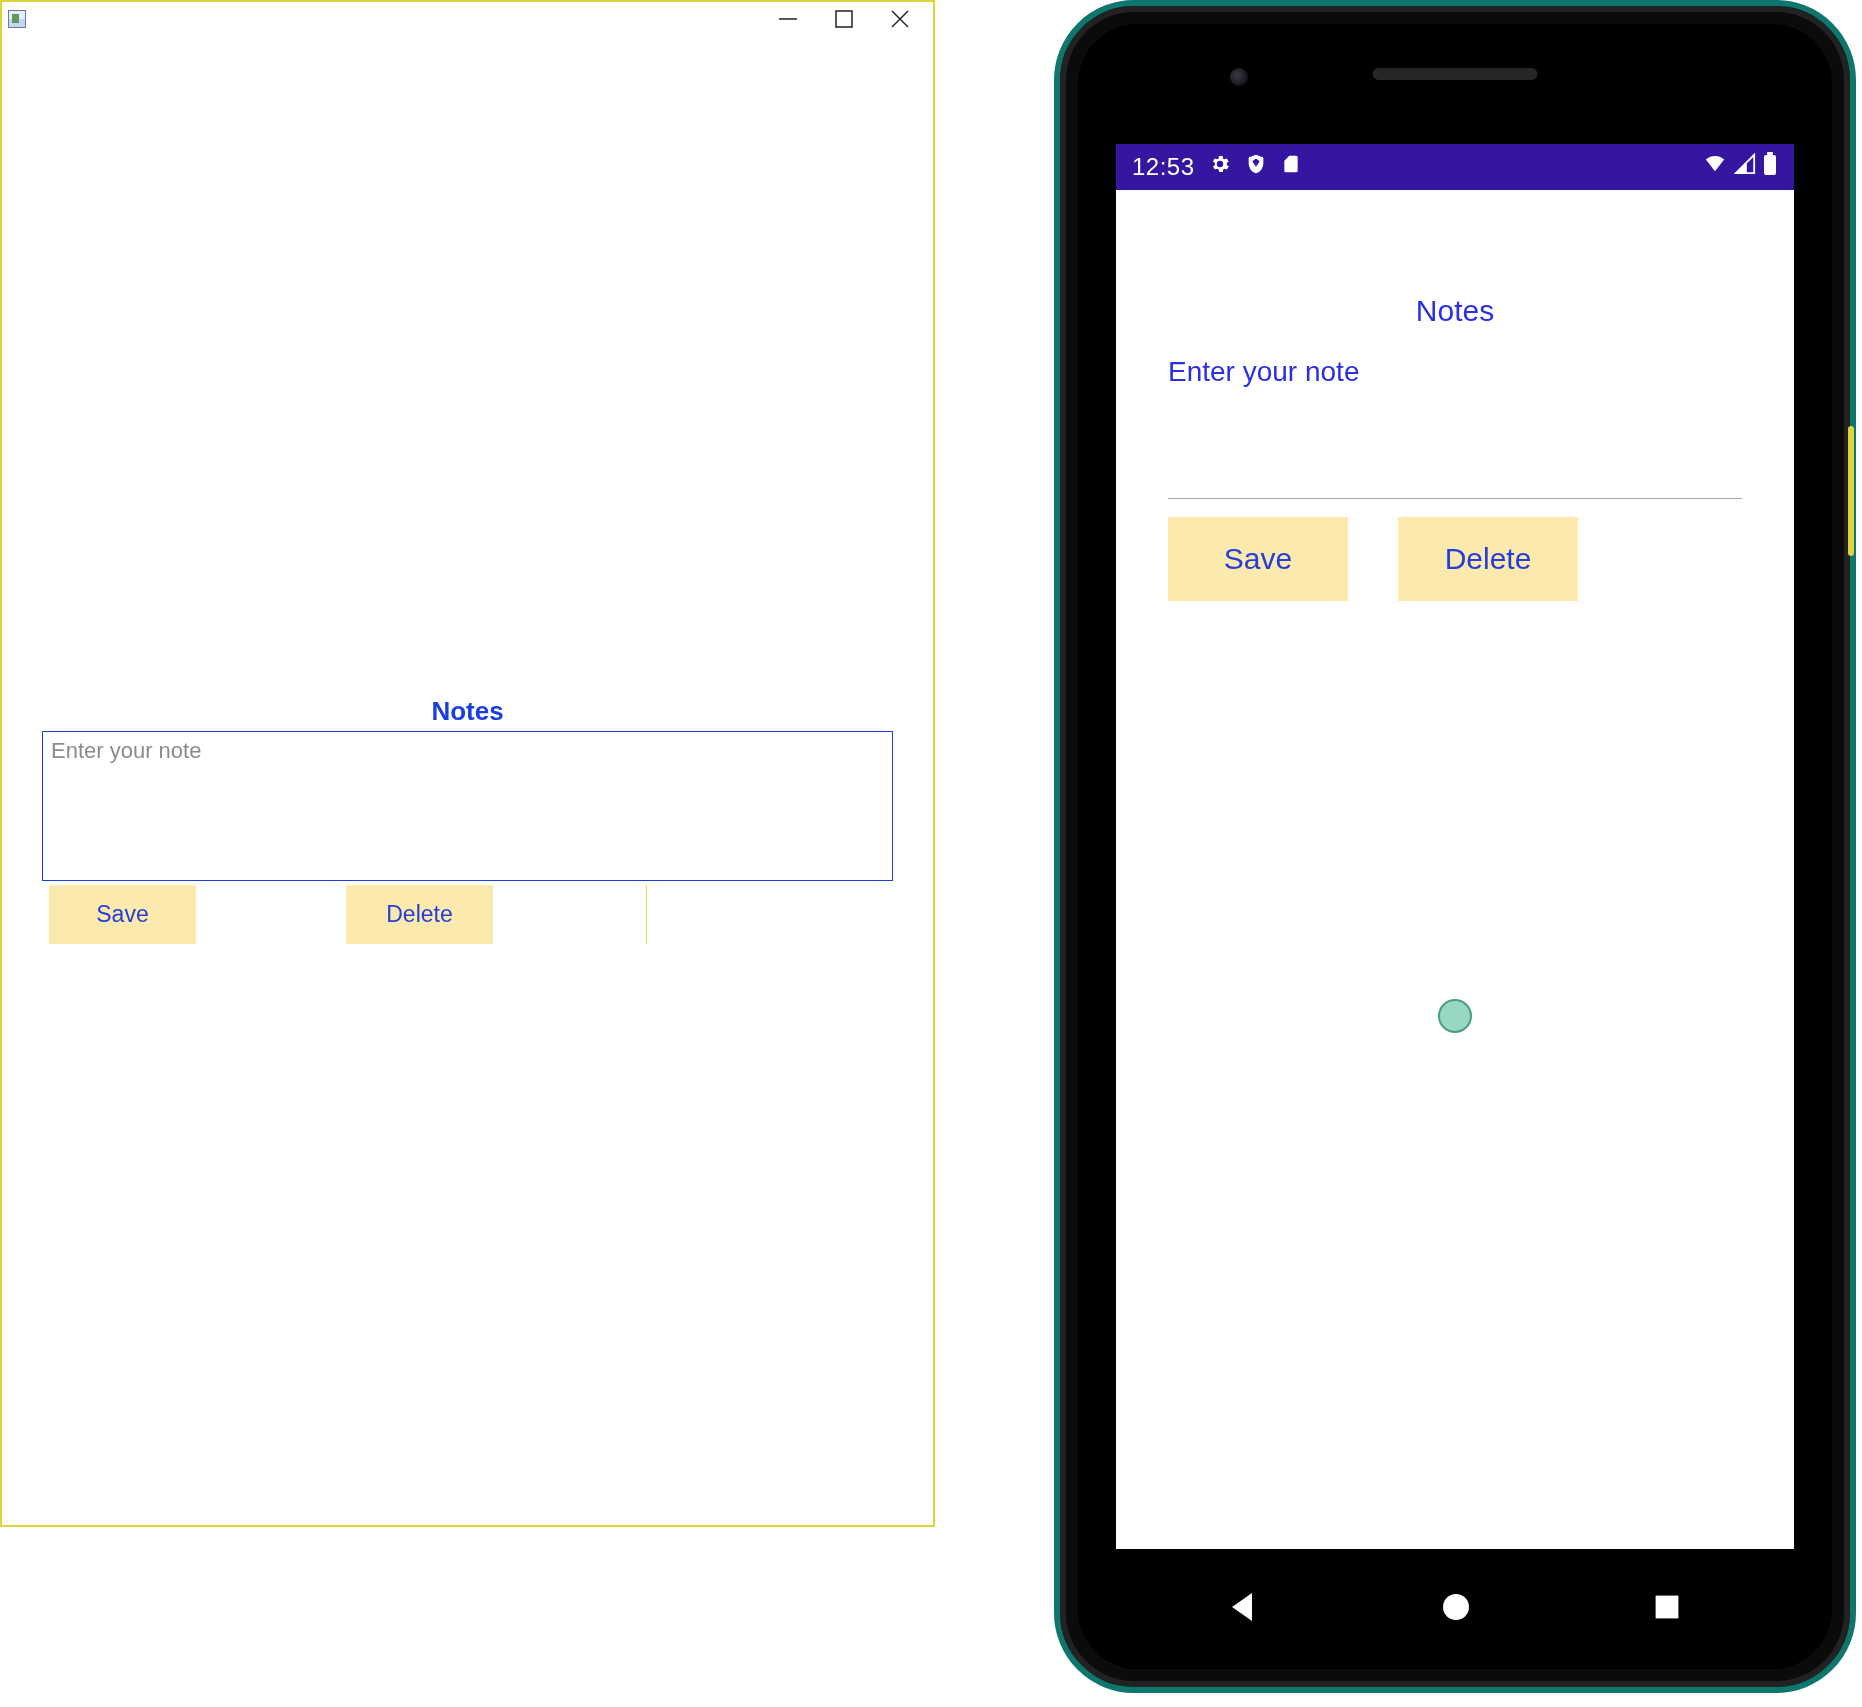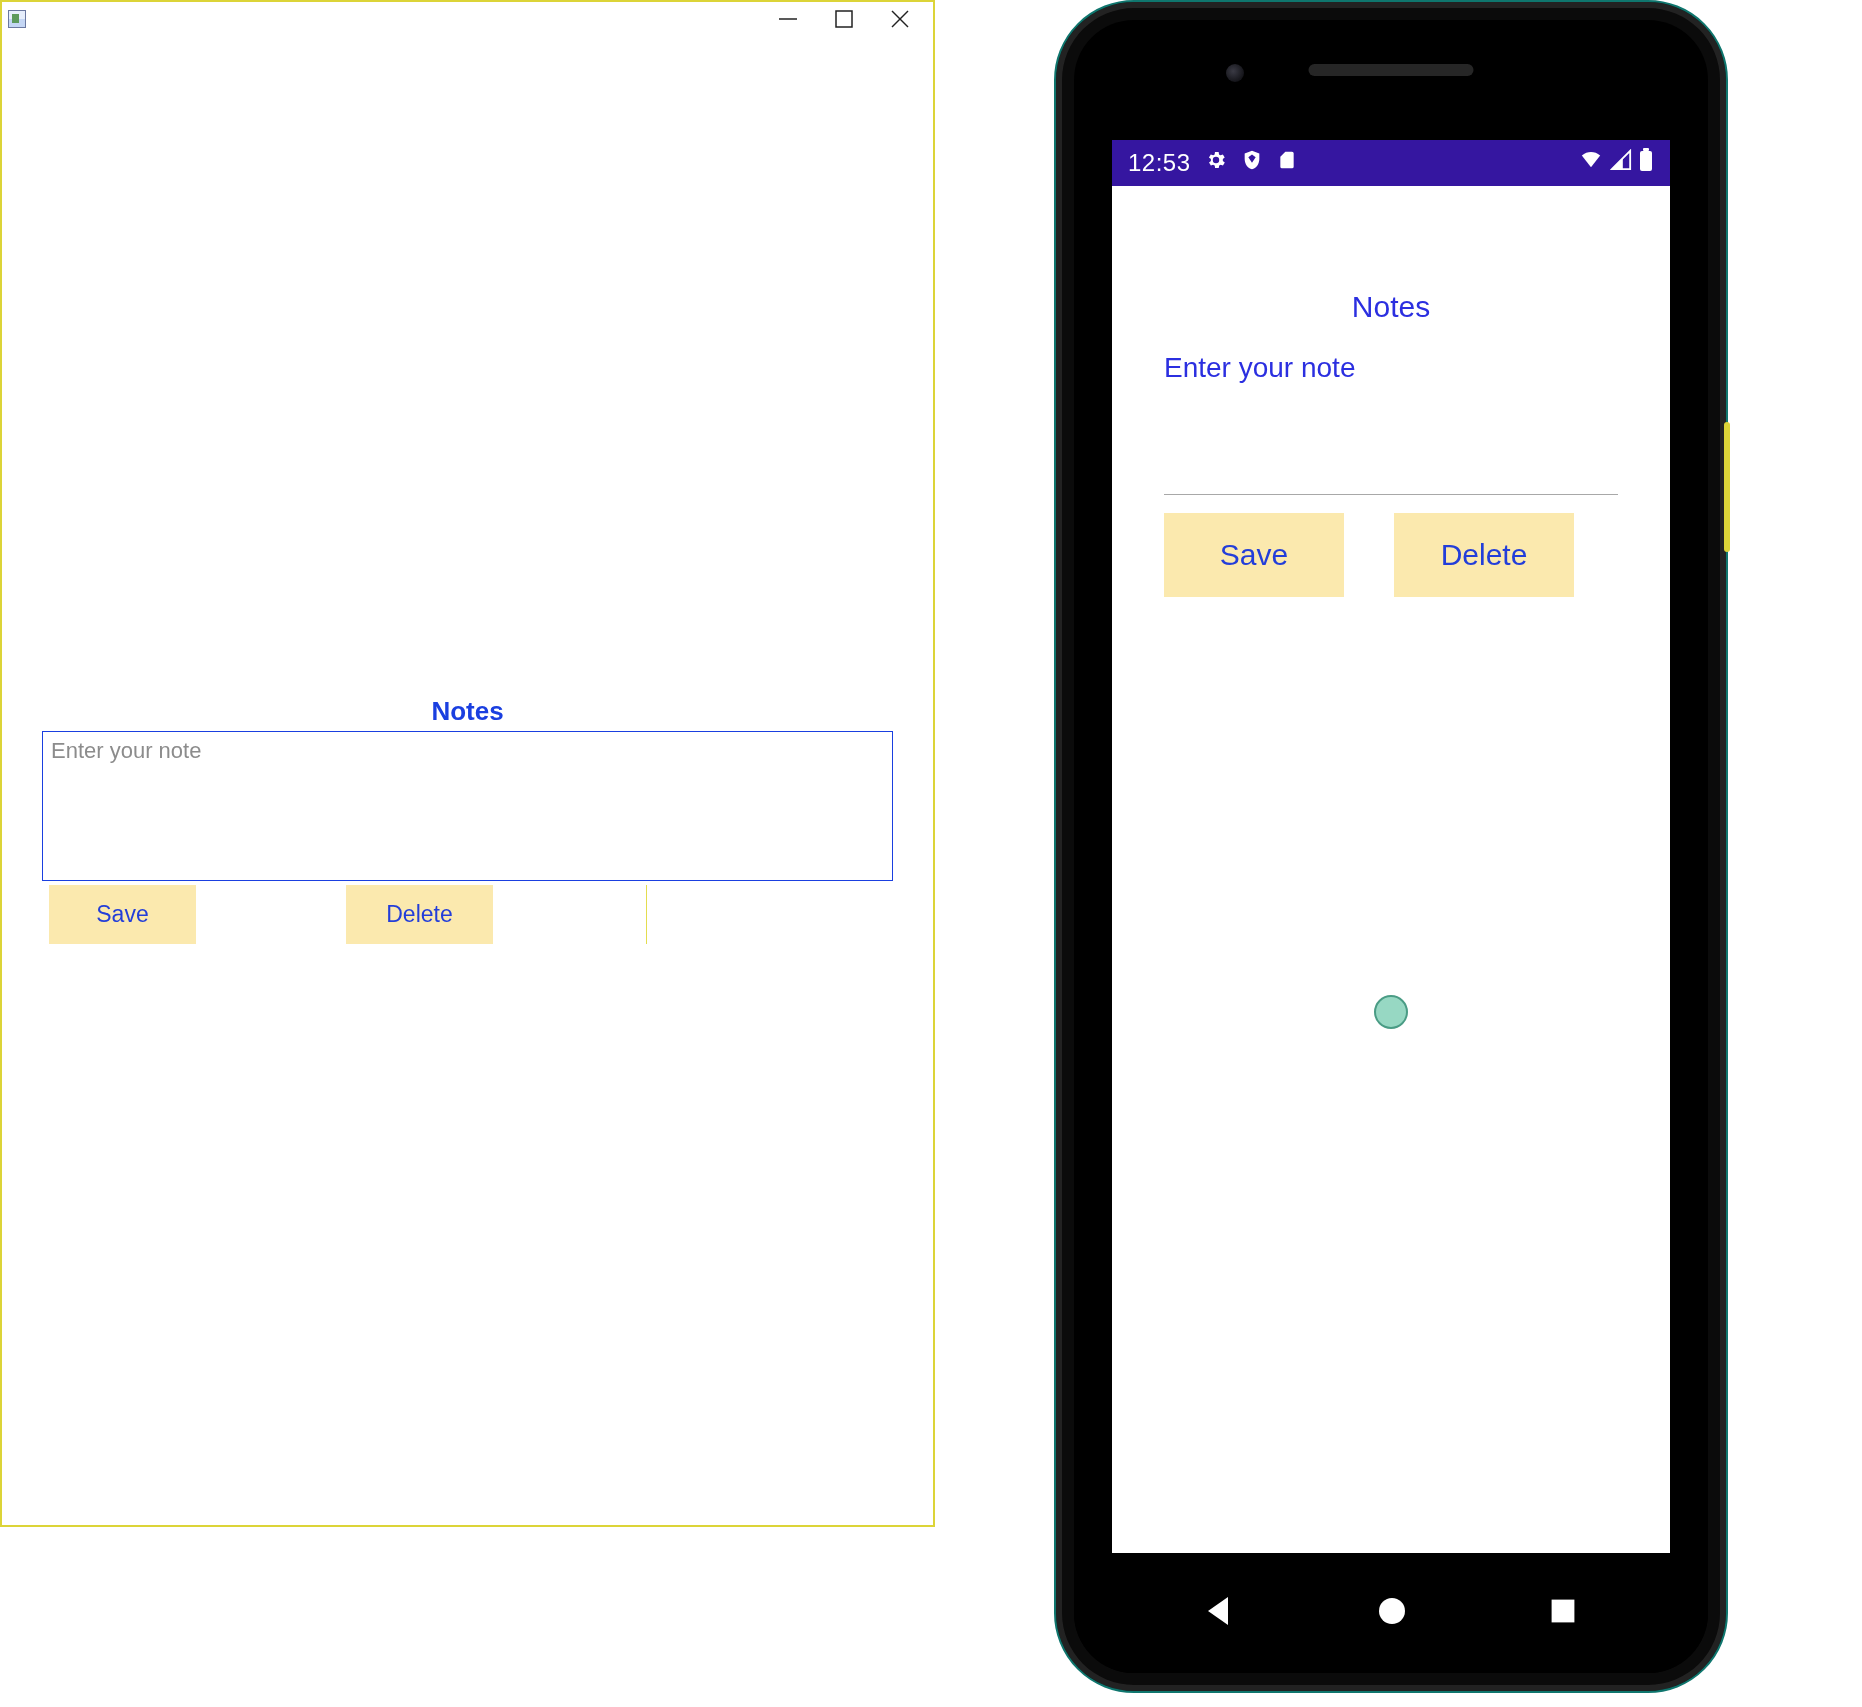--- a/index.html
+++ b/index.html
@@ -122,25 +122,25 @@
       align-items: center;
       justify-content: center;
       cursor: pointer;
     }
 
     
     .phone {
       position: absolute;
       left: 1054px;
       top: 0px;
-      width: 674px;
+      width: 802px;
       height: 1693px;
       background: #0b0b0b;
       border-radius: 80px;
-      border: 2px solid #0f766e;
+      border: 6px solid #0f766e;
       padding: 18px;
       box-shadow: inset 0 0 0 6px #222;
     }
     .phone-inner {
       width: 100%;
       height: 100%;
       background: #000;
       border-radius: 60px;
       position: relative;
       overflow: hidden;

